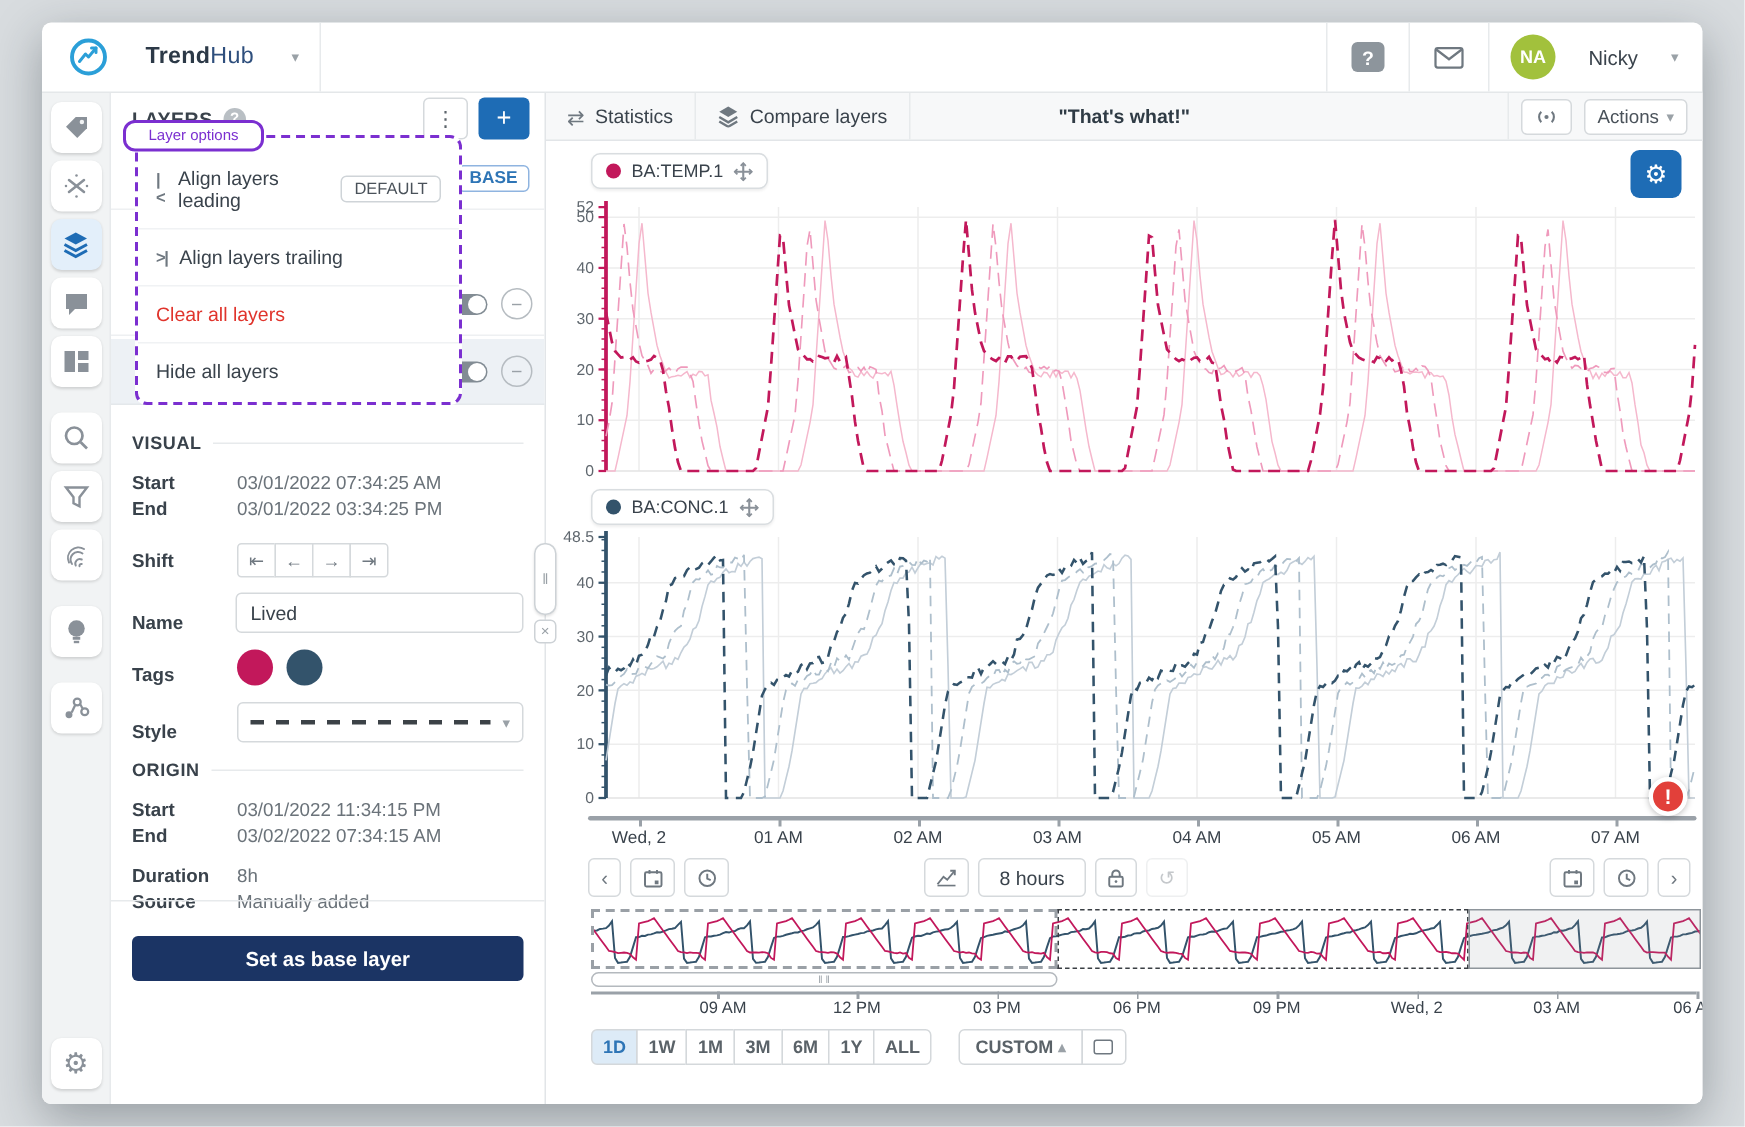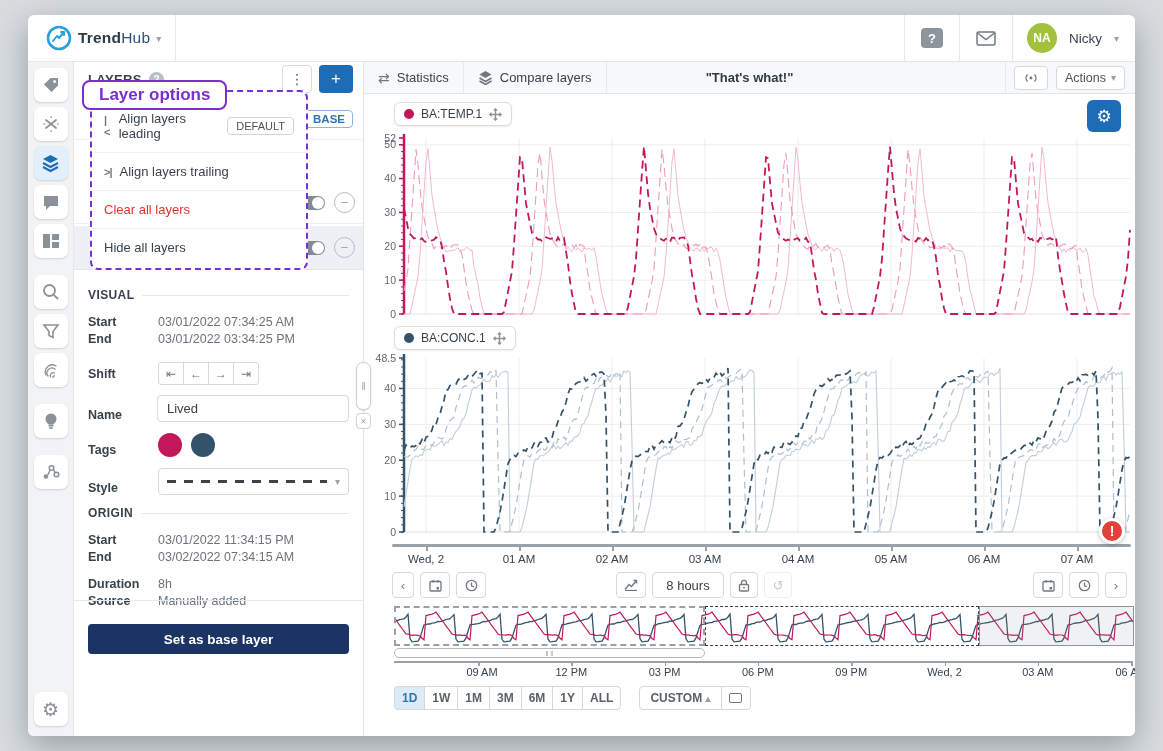--- a/index.html
+++ b/index.html
@@ -2,38 +2,38 @@
 <html><head>
 <meta charset="utf-8">
 <style>
 *{box-sizing:border-box;margin:0;padding:0}
 html,body{width:1163px;height:751px}
 body{background:#d8dcdf;font-family:"Liberation Sans",sans-serif;position:relative;overflow:hidden;color:#3a434c}
 .window{position:absolute;left:28px;top:15px;width:1107px;height:721px;background:#fff;border-radius:6px;
   box-shadow:0 10px 32px rgba(30,40,50,.35);overflow:hidden;display:flex;flex-direction:column}
 
 .topbar{height:47px;flex:0 0 auto;border-bottom:1px solid #e4e7e9;display:flex;align-items:center}
-.logo-wrap{display:flex;align-items:center;gap:6px;padding:0 14px 0 18px}
+.logo-wrap{display:flex;align-items:center;gap:25px;padding:0 14px 0 18px}
 .brand{font-size:15.5px;letter-spacing:.2px}
 .brand b{color:#2c3947;font-weight:700}
 .brand span{color:#2f4f7d;font-weight:400}
 .caret{color:#9aa1a7;font-size:10px}
 .vdiv{width:1px;align-self:stretch;background:#e7eaec}
 .search{display:flex;align-items:center;gap:9px;padding:0 16px;width:330px}
 .search input{border:none;outline:none;font-size:13.5px;color:#2e75b6;width:260px;font-family:inherit;background:transparent}
 .search input::placeholder{color:#2e75b6;opacity:1}
 .mag{stroke:#2e75b6}
 .top-spacer{flex:1}
 .nav{display:flex;align-items:center;gap:4px;padding-right:14px}
 .nav-item{font-size:13.5px;color:#3a434c;padding:6px 11px;border-radius:3px;cursor:pointer;white-space:nowrap}
 .nav-item.active{background:#dbe9f7;color:#2d74b8}
 .top-btn{display:flex;align-items:center;justify-content:center;padding:0 16px;align-self:stretch}
 .help-sq{width:22px;height:20px;background:#8d959c;border-radius:4px;color:#fff;font-size:13px;font-weight:700;
   display:flex;align-items:center;justify-content:center}
-.user{display:flex;align-items:center;gap:12px;padding:0 16px 0 14px}
+.user{display:flex;align-items:center;gap:22px;padding:0 16px 0 14px}
 .avatar{width:30px;height:30px;border-radius:50%;background:#a2c13c;color:#fff;font-weight:700;font-size:12px;
   display:flex;align-items:center;justify-content:center}
 .user-name{font-size:13.5px}
 
 .content{flex:1;display:flex;min-height:0}
 .rail{width:46px;flex:0 0 auto;background:#f1f3f4;border-right:1px solid #e7eaec;display:flex;flex-direction:column;align-items:center;padding-top:6px}
 .rail-btn{width:34px;height:34px;background:#fff;border-radius:7px;box-shadow:0 1px 2px rgba(0,0,0,.14);
   display:flex;align-items:center;justify-content:center;margin-bottom:5px;cursor:pointer}
 .rail-btn.active{background:#e3effa}
 .rail-gap{height:12px}
@@ -62,21 +62,21 @@
   color:#9aa1a7;font-size:13px;display:flex;align-items:center;justify-content:center;cursor:pointer;background:transparent}
 
 .dropdown{position:absolute;left:16px;top:28px;width:218px;border:2px dashed #7b2fd0;border-radius:8px;
   background:#fff;z-index:6;padding:8px 0 2px}
 .dd-item{display:flex;align-items:center;gap:8px;padding:11px 12px;font-size:13px;color:#3a434c;cursor:pointer;border-bottom:1px solid #f0f2f4}
 .dd-item:last-child{border-bottom:none}
 .dd-pre{color:#6f7880;font-size:11px;font-weight:700;letter-spacing:-1px}
 .dd-badge{margin-left:auto;border:1px solid #cfd4d8;border-radius:4px;padding:2px 8px;font-size:11px;color:#4a525a;background:#fff}
 .dd-danger{color:#e0342c}
 .dd-tag{position:absolute;left:8px;top:18px;z-index:7;border:2px solid #7b2fd0;border-radius:8px;background:#fff;
-  padding:3px 15px;font-size:17px;font-weight:700;color:#7b2fd0}
+  padding:3px 15px;font-size:10px;font-weight:400;color:#7b2fd0}
 
 .detail{position:absolute;left:0;right:0;top:208px;padding:14px 14px 0}
 .sec-head{display:flex;align-items:center;gap:8px;margin:4px 0 12px}
 .sec-title{font-size:12px;font-weight:700;color:#39424b;letter-spacing:.4px}
 .sec-rule{flex:1;height:1px;background:#e7eaec}
 .kv{display:flex;font-size:12.5px;line-height:17px}
 .kv .k{width:70px;font-weight:700;color:#39424b;flex:0 0 auto}
 .kv .v{color:#6b737a}
 .kv-gap{height:10px}
 .shift-row{display:flex;align-items:center;margin:4px 0 10px}

